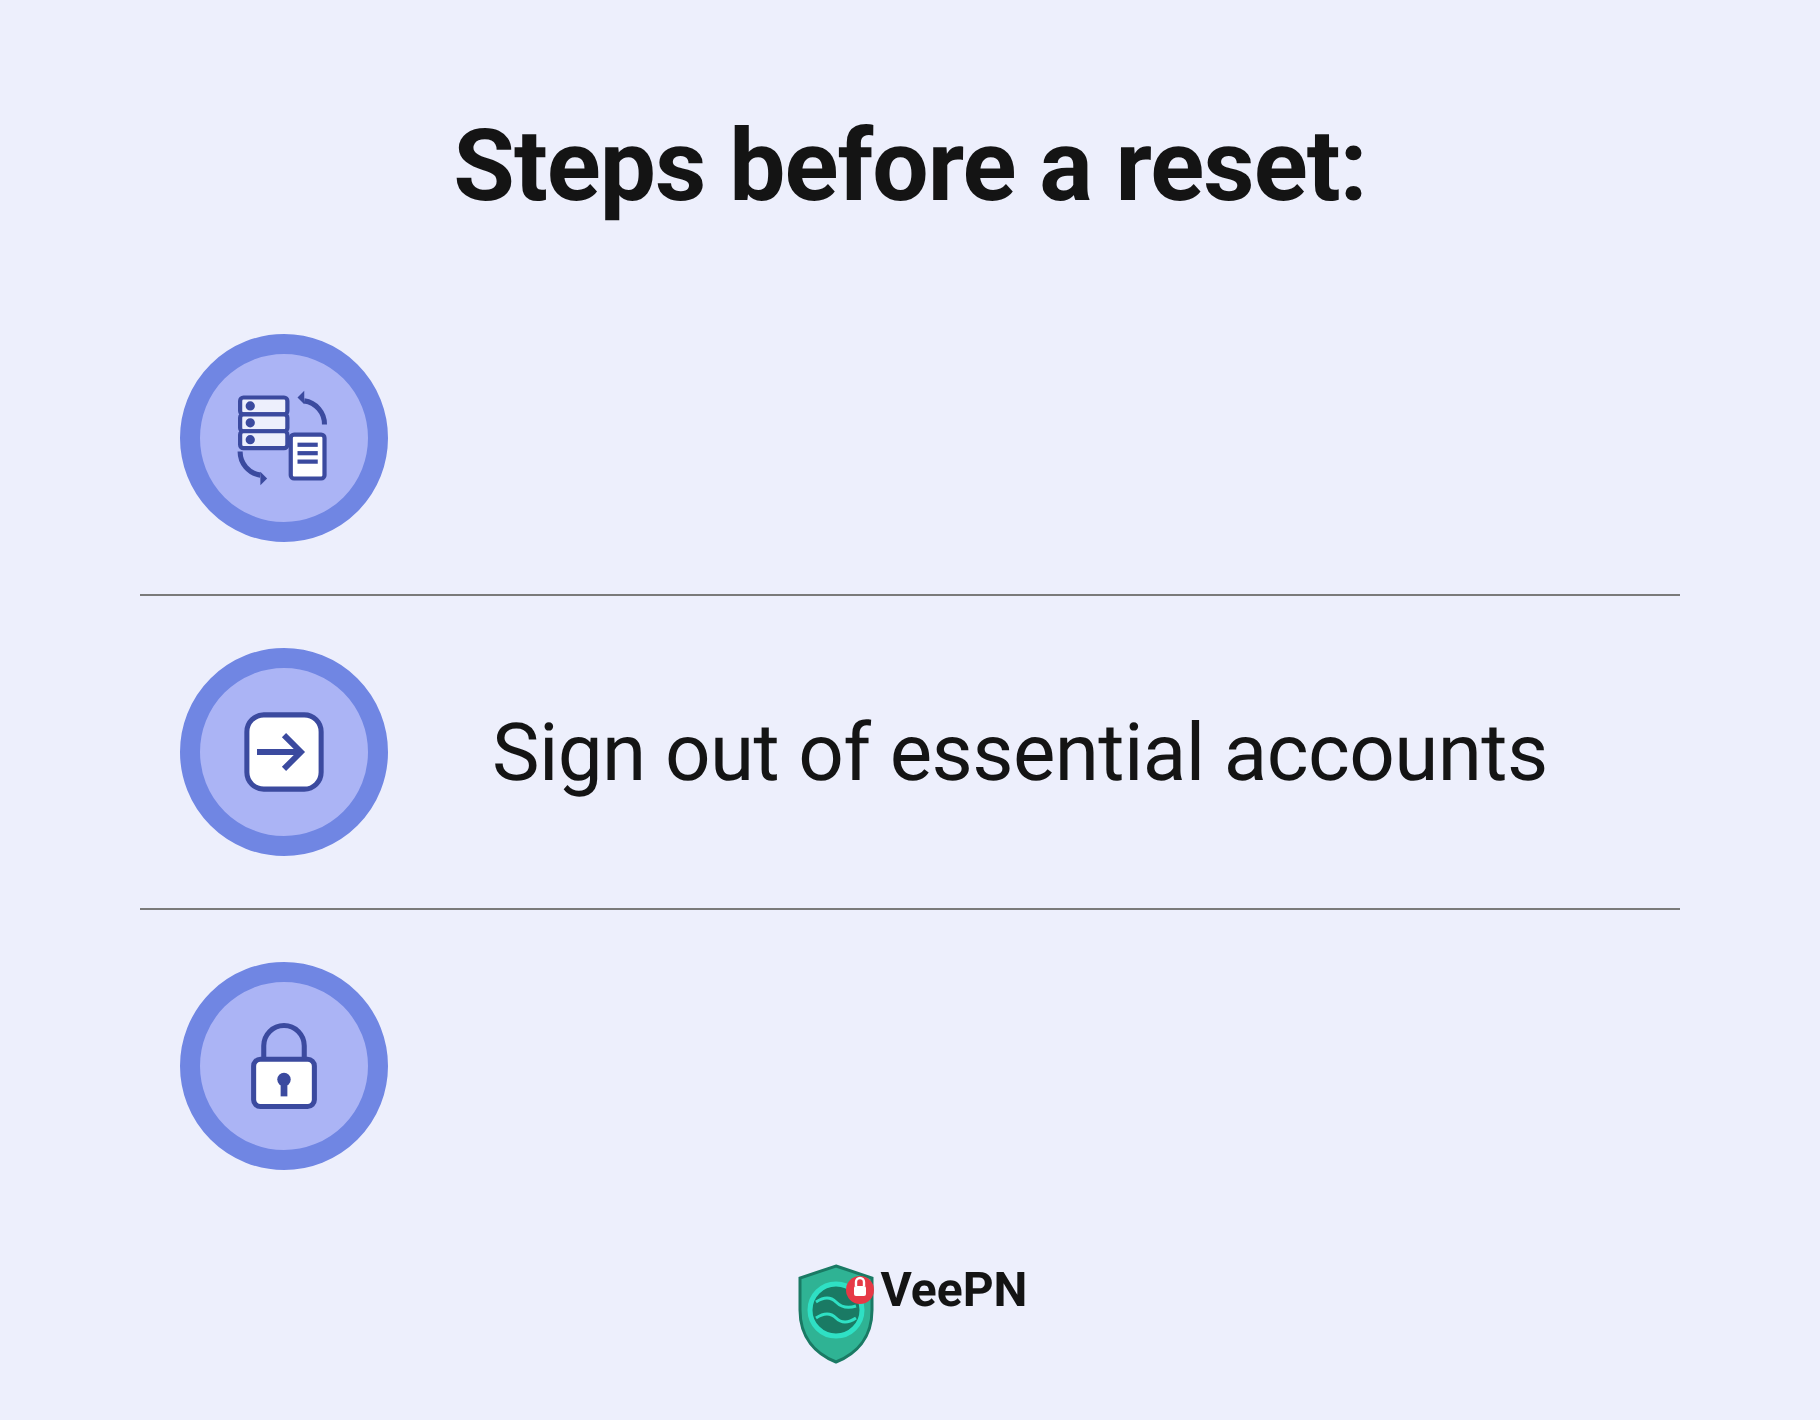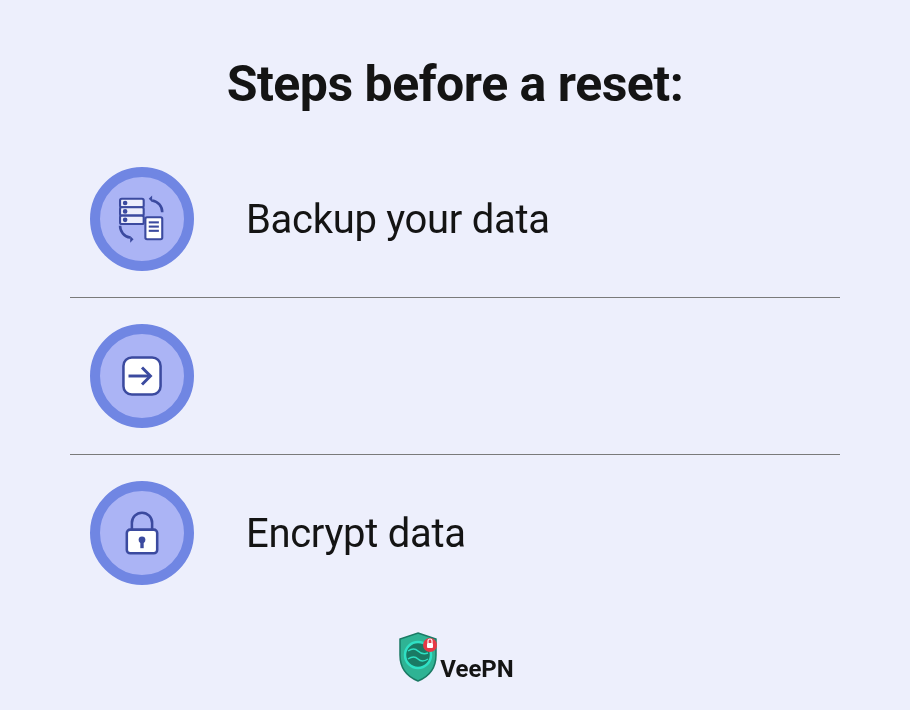--- a/index.html
+++ b/index.html
@@ -53,21 +53,21 @@
       height: 54px;
     }
     .step-text {
       font-size: 40px;
       font-weight: 400;
       color: #141414;
       letter-spacing: -0.3px;
     }
     .brand {
       display: flex;
-      align-items: flex-end;
+      align-items: flex-start;
       margin-top: 20px;
     }
     .brand-logo {
       width: 44px;
       height: 52px;
       position: relative;
     }
     .brand-name {
       font-size: 24px;
       font-weight: 700;
@@ -93,43 +93,42 @@
         <rect x="36" y="30" width="20" height="26" rx="2" fill="#ffffff"></rect>
         <line x1="40" y1="36" x2="52" y2="36"></line>
         <line x1="40" y1="41" x2="52" y2="41"></line>
         <line x1="40" y1="46" x2="52" y2="46"></line>
         <path d="M 44 10 A 14 14 0 0 1 56 24" fill="none" stroke-width="3"></path>
         <polygon points="40,8 44,4 44,12" fill="#3b4a9f" stroke="none"></polygon>
         <path d="M 18 54 A 14 14 0 0 1 6 40" fill="none" stroke-width="3"></path>
         <polygon points="22,56 18,52 18,60" fill="#3b4a9f" stroke="none"></polygon>
       </svg>
     </div>
-    <div class="step-text">Backup your data</div>
   </div>
 
   <div class="step-row">
     <div class="icon-circle">
       <svg viewBox="0 0 64 64" fill="none" stroke="#3b4a9f" stroke-width="3">
         <rect x="10" y="10" width="44" height="44" rx="10" fill="#ffffff"></rect>
         <line x1="16" y1="32" x2="40" y2="32" stroke-width="3.5"></line>
         <polyline points="32,22 42,32 32,42" stroke-width="3.5" fill="none"></polyline>
       </svg>
     </div>
+    <div class="step-text">Sign out of essential accounts</div>
   </div>
 
   <div class="step-row">
     <div class="icon-circle">
       <svg viewBox="0 0 64 64" fill="none" stroke="#3b4a9f" stroke-width="3">
         <rect x="14" y="28" width="36" height="28" rx="4" fill="#ffffff"></rect>
         <path d="M 20 28 L 20 20 A 12 12 0 0 1 44 20 L 44 28" fill="none"></path>
         <circle cx="32" cy="40" r="4" fill="#3b4a9f" stroke="none"></circle>
         <rect x="30" y="42" width="4" height="8" fill="#3b4a9f" stroke="none"></rect>
       </svg>
     </div>
-    <div class="step-text">Encrypt data</div>
   </div>
 
 </div>
 
 <div class="brand">
   <div class="brand-logo">
     <svg viewBox="0 0 44 52" width="44" height="52">
       <path d="M 22 2 L 40 8 L 40 24 C 40 38 32 46 22 50 C 12 46 4 38 4 24 L 4 8 Z" fill="#2fb394" stroke="#1a7a64" stroke-width="1.5"></path>
       <circle cx="22" cy="24" r="13" fill="#1a7a64"></circle>
       <circle cx="22" cy="24" r="13" fill="none" stroke="#2fe0c4" stroke-width="2.5"></circle>

